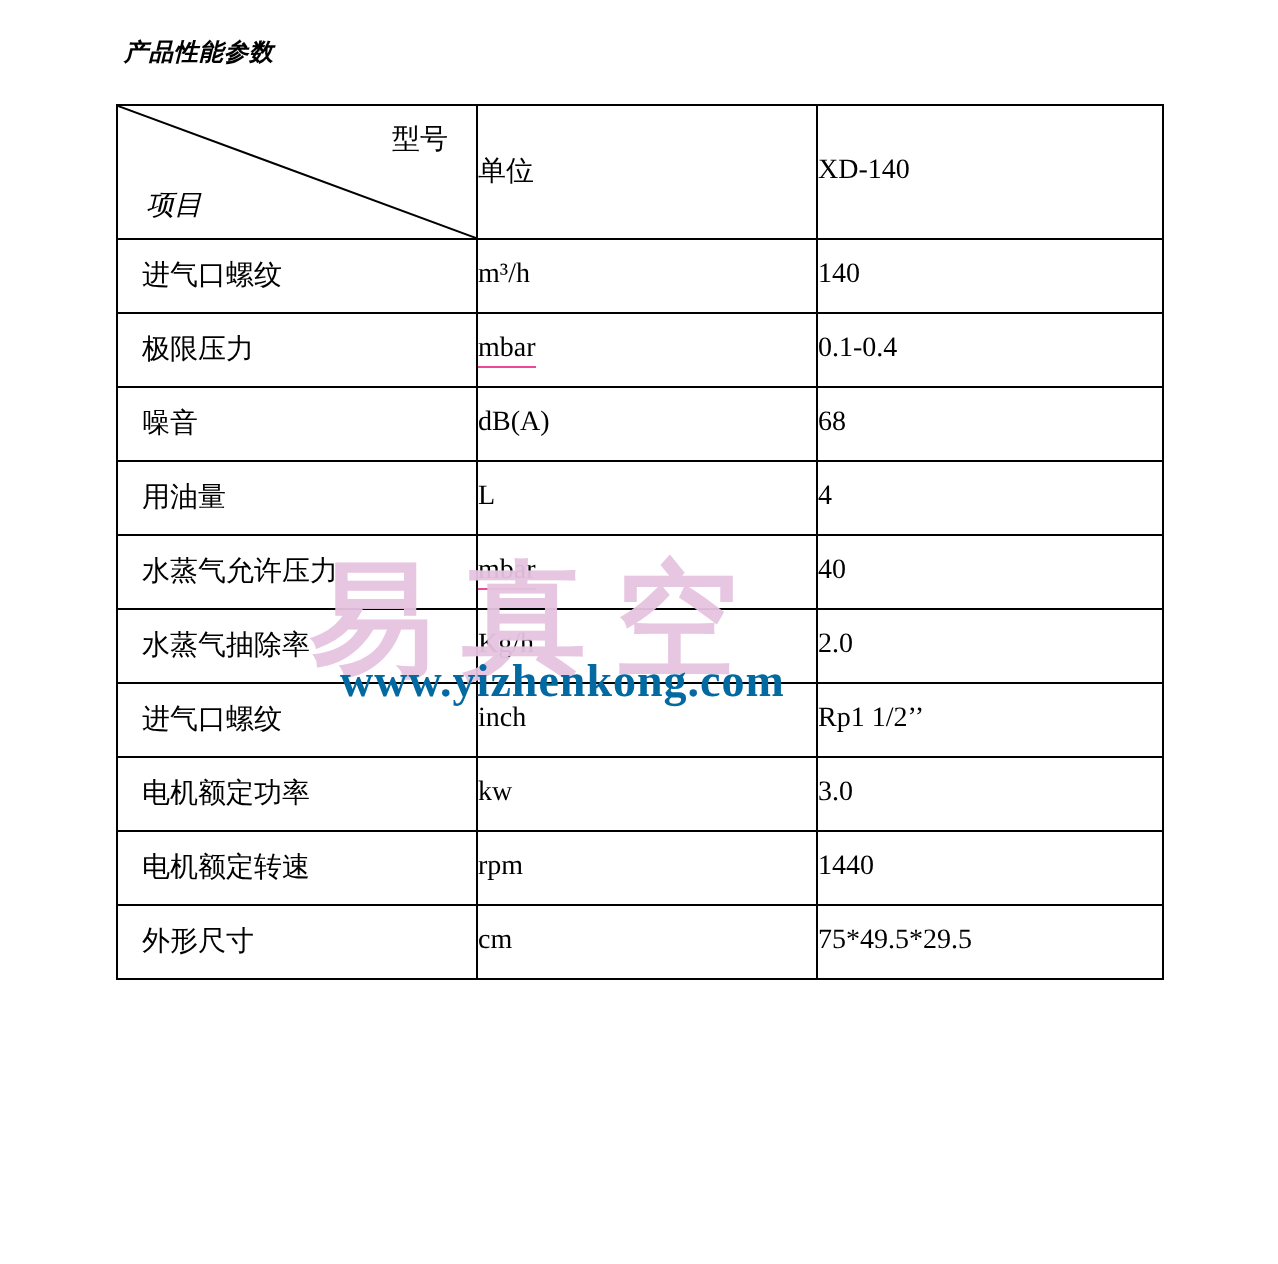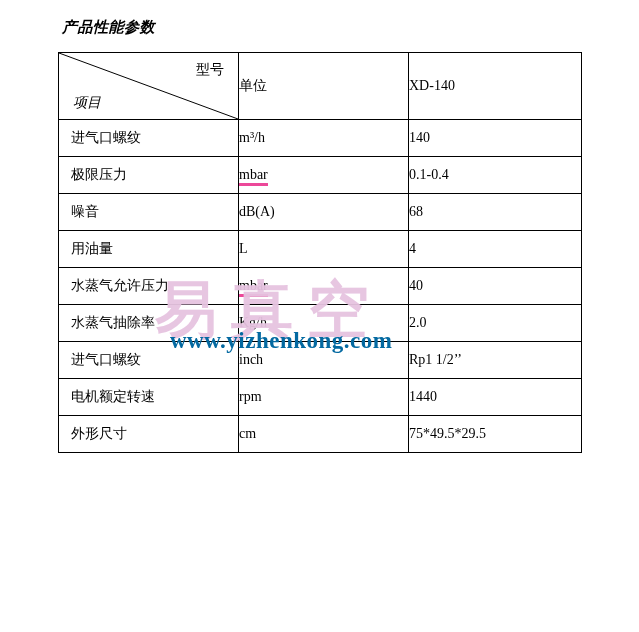--- a/index.html
+++ b/index.html
@@ -20,21 +20,21 @@
     position: relative;
     width: 639px;
     height: 632px;
   }
 
   .doc-title {
     position: absolute;
     left: 62px;
     top: 18px;
     font-family: "Liberation Serif", serif;
-    font-size: 15px;
+    font-size: 12px;
     font-weight: bold;
     font-style: italic;
     letter-spacing: 0.5px;
     white-space: nowrap;
   }
 
   .spec-table {
     position: absolute;
     left: 58px;
     top: 52px;
@@ -92,21 +92,21 @@
     font-size: 14px;
     font-style: italic;
   }
 
   .row-label {
     text-align: left;
     padding-left: 12px !important;
   }
 
   .underline-text {
-    border-bottom: 3px solid #ec4899;
+    border-bottom: 1px solid #ec4899;
     padding-bottom: 1px;
   }
 
   
   .watermark {
     position: absolute;
     left: 0;
     top: 0;
     width: 620px;
     height: 632px;
@@ -194,20 +194,25 @@
         <td class="row-label">水蒸气抽除率</td>
         <td>Kg/h</td>
         <td>2.0</td>
       </tr>
       <tr>
         <td class="row-label">进气口螺纹</td>
         <td>inch</td>
         <td>Rp1 1/2’’</td>
       </tr>
       <tr>
+        <td class="row-label">电机额定功率</td>
+        <td>kw</td>
+        <td>3.0</td>
+      </tr>
+      <tr>
         <td class="row-label">电机额定转速</td>
         <td>rpm</td>
         <td>1440</td>
       </tr>
       <tr>
         <td class="row-label">外形尺寸</td>
         <td>cm</td>
         <td>75*49.5*29.5</td>
       </tr>
     </tbody>

